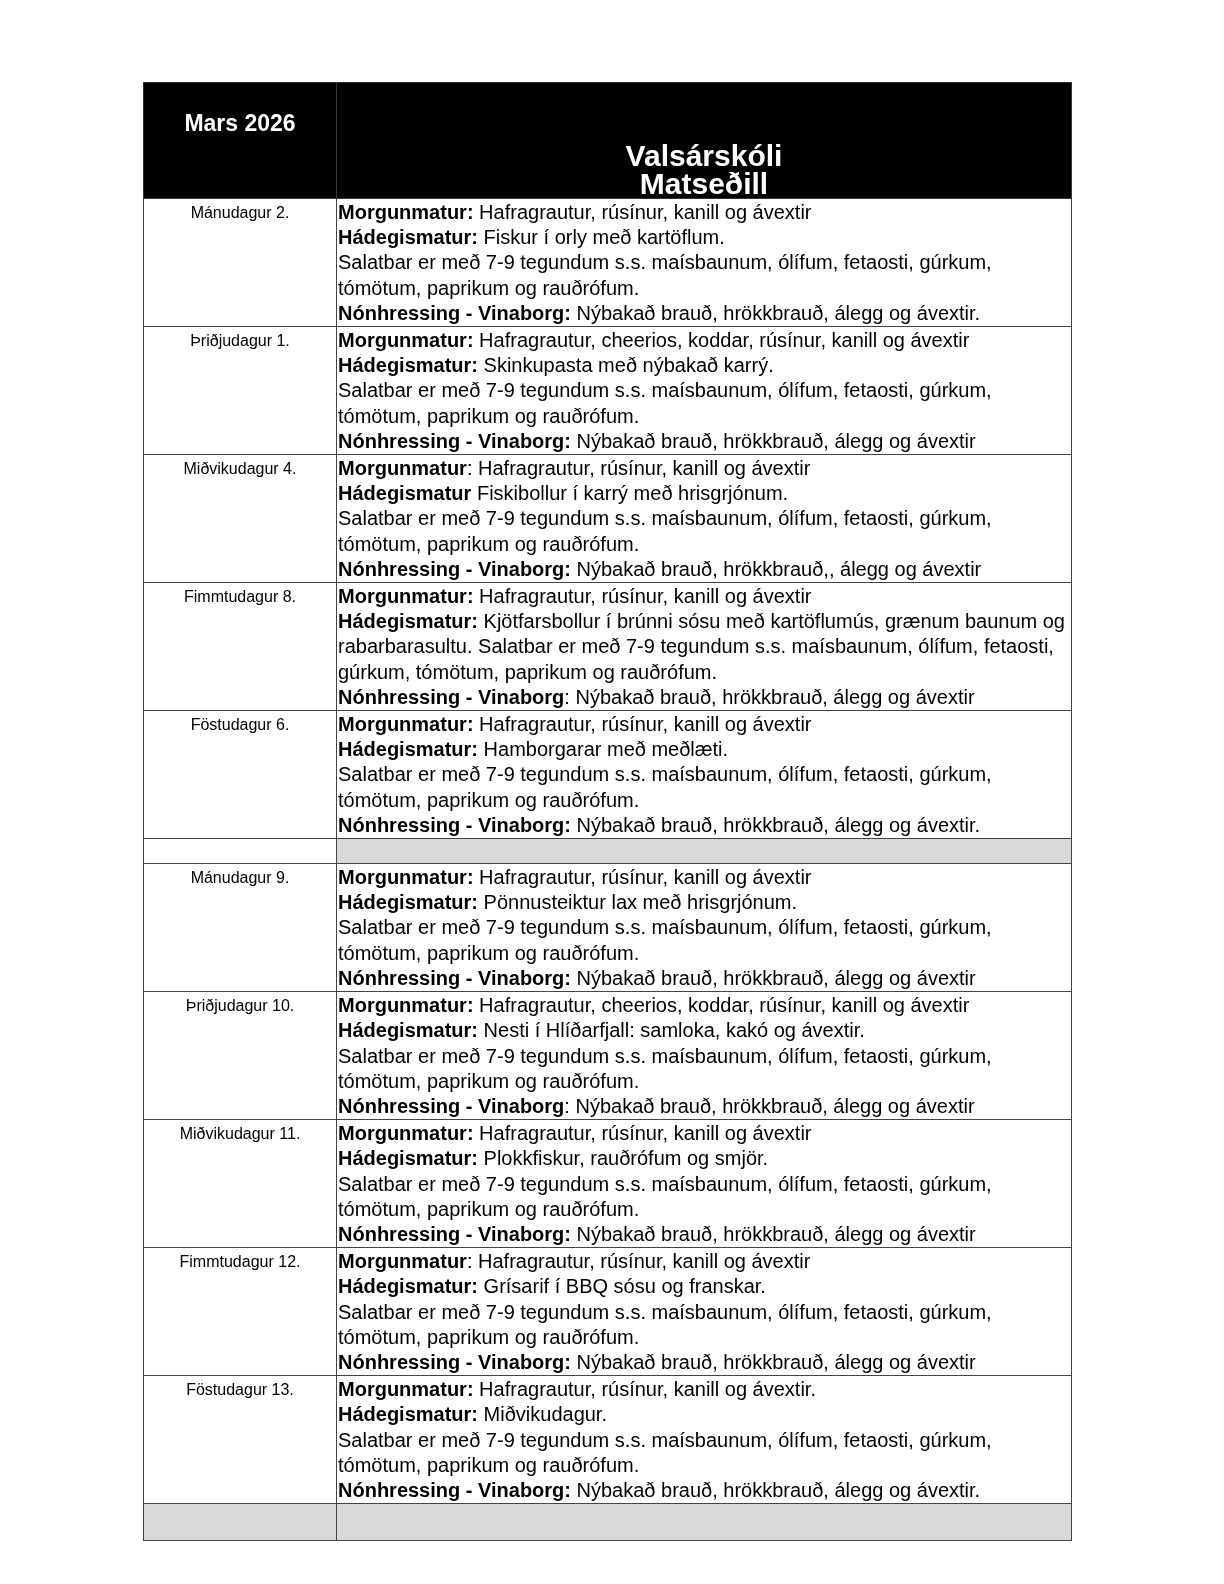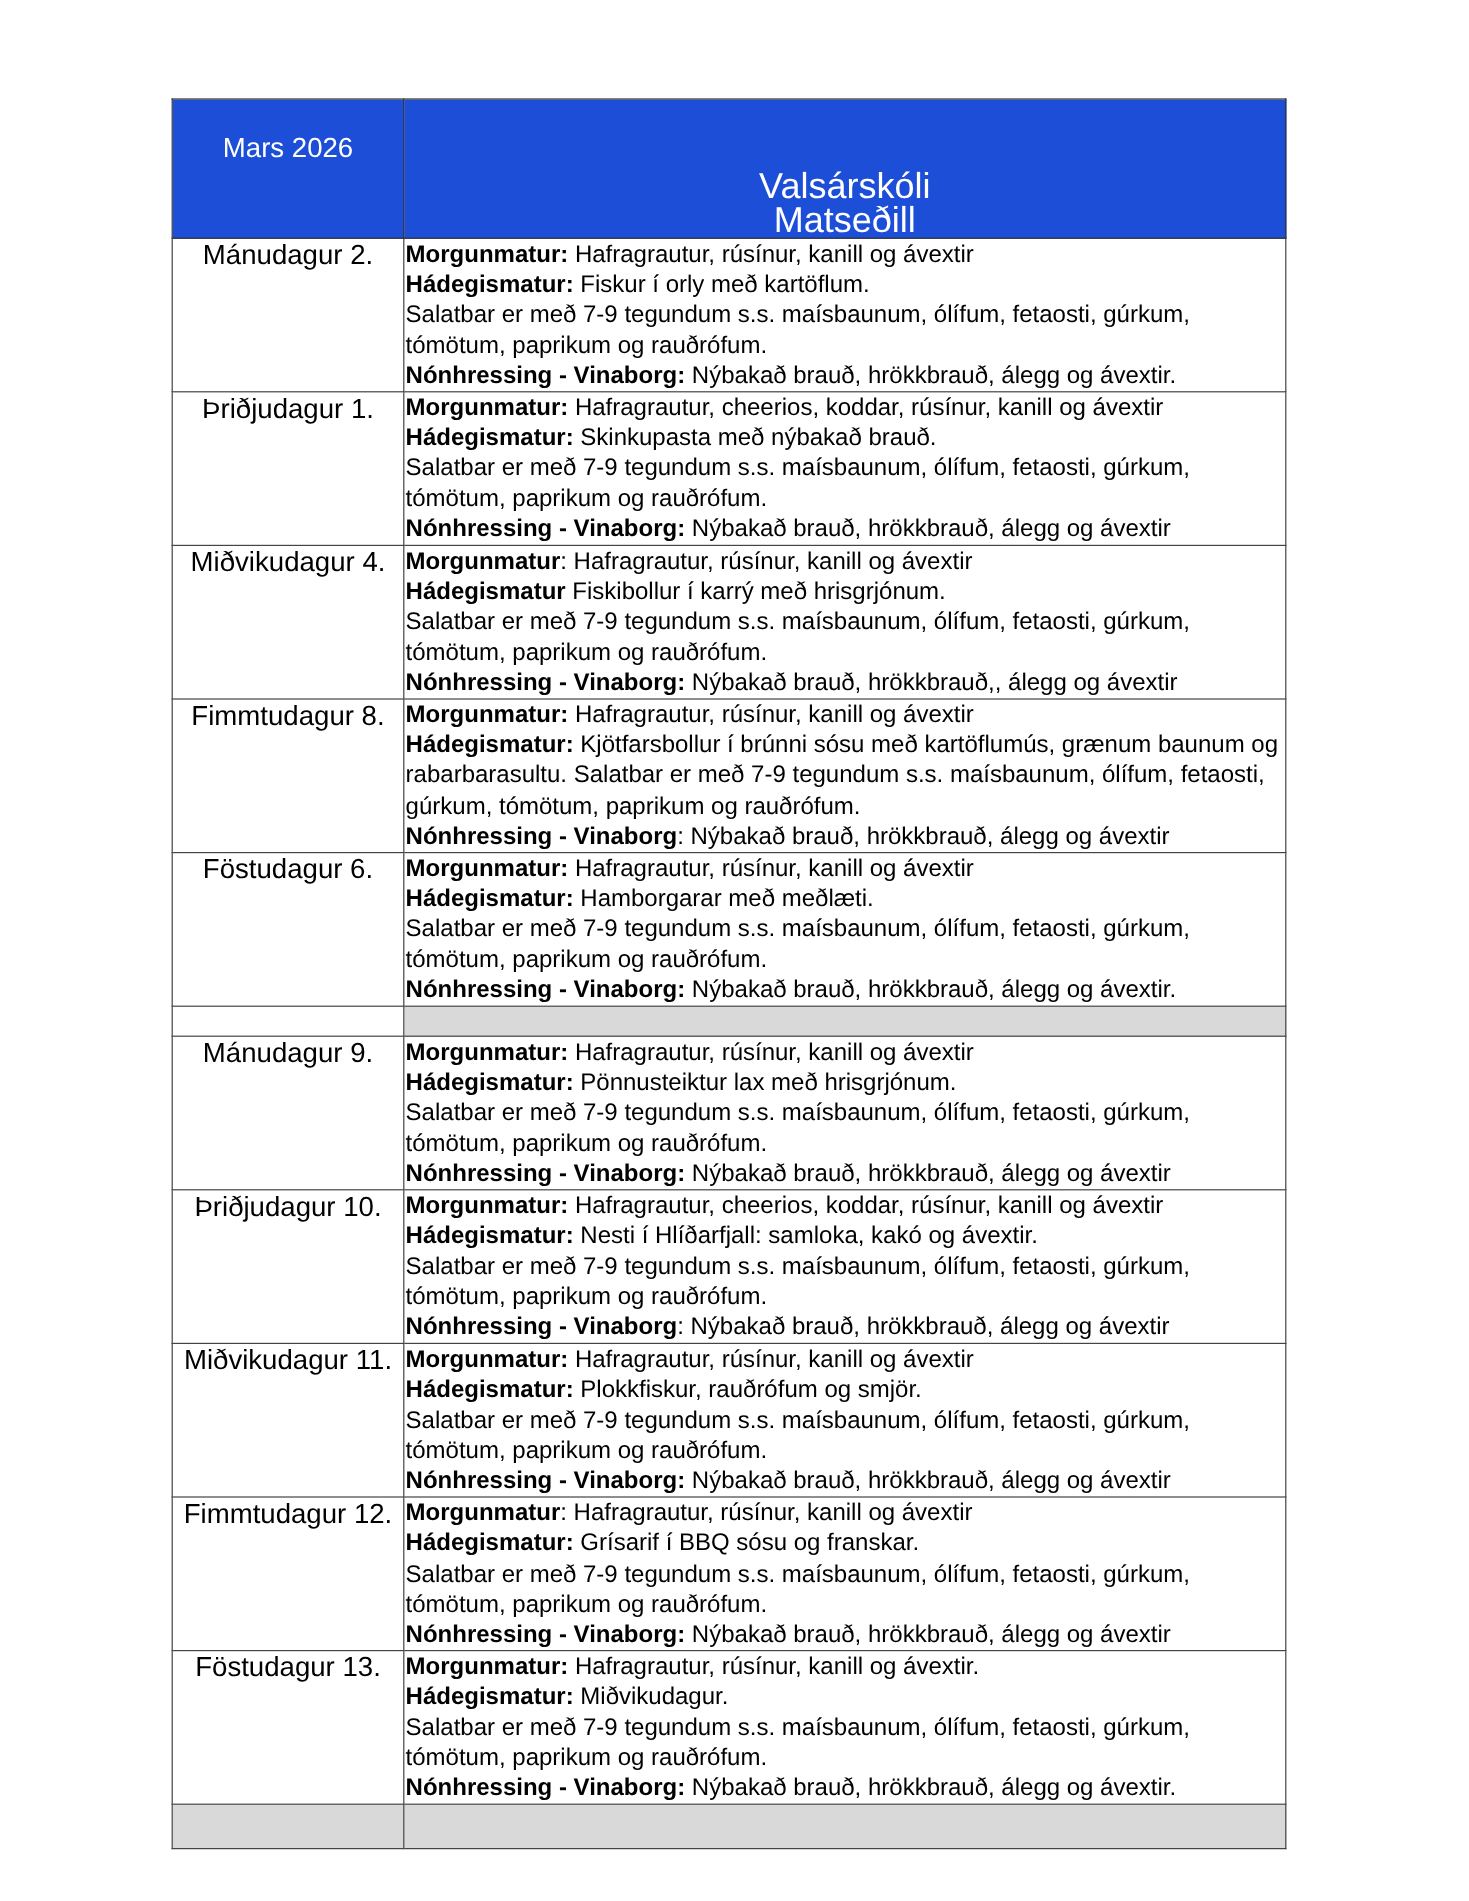--- a/index.html
+++ b/index.html
@@ -5,25 +5,25 @@
   html, body { margin: 0; padding: 0; background: #ffffff; }
   body { width: 1224px; height: 1584px; position: relative; font-family: "Liberation Sans", sans-serif; color: #000; }
   .menu-table {
     position: absolute; left: 143px; top: 82px; width: 928px;
     border-collapse: collapse; table-layout: fixed;
     border: 1.5px solid #222;
   }
   .menu-table col.c1 { width: 193px; }
   .menu-table col.c2 { width: 735px; }
   .menu-table td { border: 1px solid #444; vertical-align: top; padding: 0; }
-  .hdr td { background: #1d4ed8; color: #fff; font-weight: normal; height: 88px; border-color: #333; }
+  .hdr td { background: #000000; color: #fff; font-weight: bold; height: 88px; border-color: #333; }
   .hdr .month { font-size: 23px; text-align: center; vertical-align: top; padding-top: 27px; }
   .hdr .title { font-size: 30px; text-align: center; vertical-align: bottom; line-height: 28px; padding-bottom: 0; }
   .day-row td { height: 124px; }
-  .day-row .day { font-size: 23px; text-align: center; line-height: 25px; padding-top: 1px; }
+  .day-row .day { font-size: 16px; text-align: center; line-height: 25px; padding-top: 1px; }
   .day-row .menu { font-size: 20px; line-height: 25.2px; padding-left: 1px; padding-top: 1px; }
   .menu .line { display: block; white-space: nowrap; }
   .menu .wrap { white-space: normal; }
   .menu b { font-weight: bold; }
   .spacer-row td { height: 24px; }
   .spacer-row .gray { background: #d9d9d9; }
   .end-row td { height: 36px; background: #d9d9d9; }
 </style>
 </head>
 <body>
@@ -49,21 +49,21 @@
       <span class="line wrap"><b>Hádegismatur:</b><span> Fiskur í orly með kartöflum.</span></span>
       <span class="line wrap">Salatbar er með 7-9 tegundum s.s. maísbaunum, ólífum, fetaosti, gúrkum, tómötum, paprikum og rauðrófum.</span>
       <span class="line"><b>Nónhressing - Vinaborg:</b><span> Nýbakað brauð, hrökkbrauð, álegg og ávextir.</span></span>
     </td>
   </tr>
 
   <tr class="day-row">
     <td class="day">Þriðjudagur 1.</td>
     <td class="menu">
       <span class="line"><b>Morgunmatur:</b><span> Hafragrautur, cheerios, koddar, rúsínur, kanill og ávextir</span></span>
-      <span class="line wrap"><b>Hádegismatur:</b><span>  Skinkupasta með nýbakað brauð.</span></span>
+      <span class="line wrap"><b>Hádegismatur:</b><span>  Skinkupasta með nýbakað karrý.</span></span>
       <span class="line wrap">Salatbar er með 7-9 tegundum s.s. maísbaunum, ólífum, fetaosti, gúrkum, tómötum, paprikum og rauðrófum.</span>
       <span class="line"><b>Nónhressing - Vinaborg:</b><span> Nýbakað brauð, hrökkbrauð, álegg og ávextir</span></span>
     </td>
   </tr>
 
   <tr class="day-row">
     <td class="day">Miðvikudagur 4.</td>
     <td class="menu">
       <span class="line"><b>Morgunmatur</b><span>: Hafragrautur, rúsínur, kanill og ávextir</span></span>
       <span class="line wrap"><b>Hádegismatur</b><span> Fiskibollur í karrý með hrisgrjónum.</span></span>

